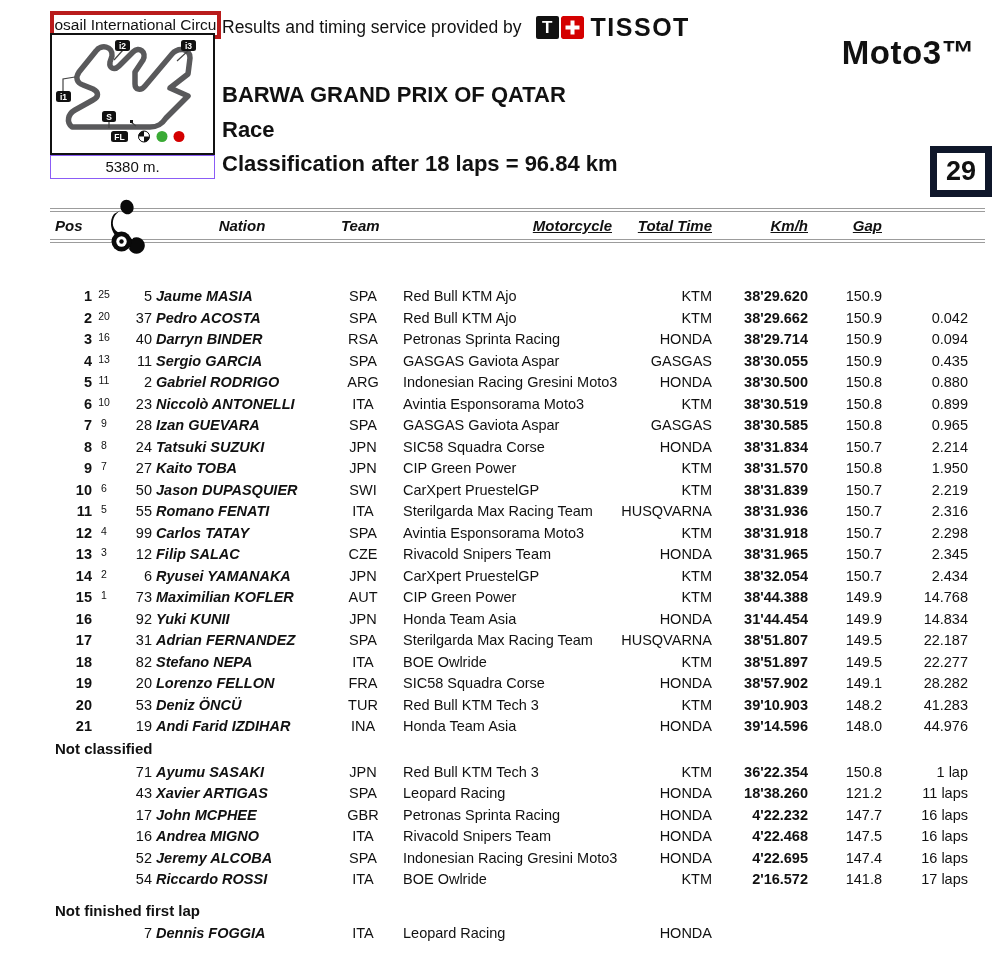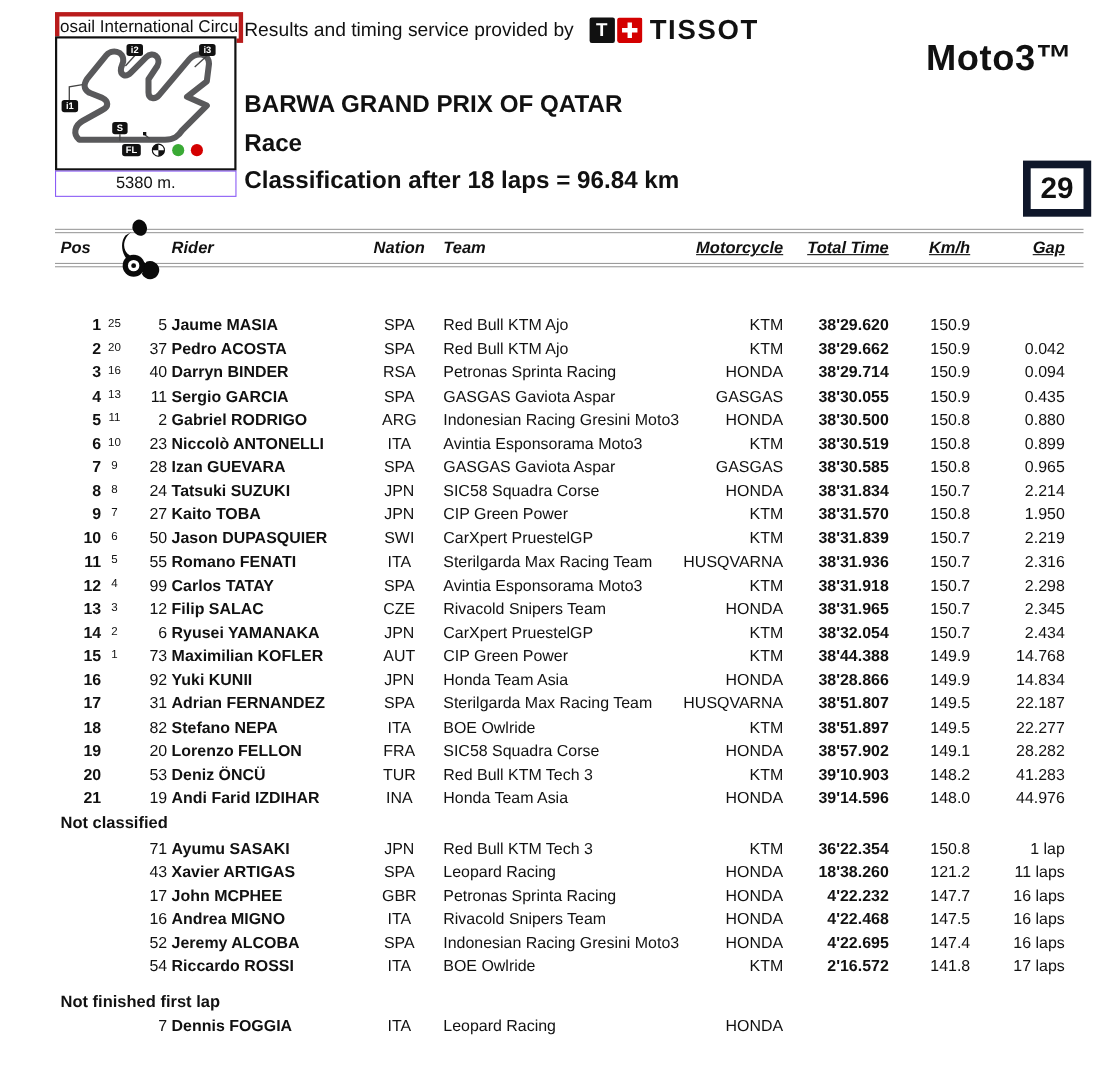--- a/index.html
+++ b/index.html
@@ -53,21 +53,21 @@
   .h-moto,.h-time,.h-kmh,.h-gap{text-align:right;text-decoration:underline;}
 
   .bike-badge{left:106px;top:197px;width:44px;height:58px;z-index:3;}
 
   .results{left:50px;top:286px;width:935px;}
   .row{height:21.5px;line-height:21.5px;font-size:14.5px;}
   .c{white-space:nowrap;}
   .c-pos{text-align:right;font-weight:bold;}
   .c-pts{text-align:center;font-size:10.5px;line-height:17px;}
   .c-num{text-align:right;}
-  .c-rider{padding-left:4px;font-weight:bold;}
+  .c-rider{padding-left:4px;font-weight:bold;font-style:italic;}
   .c-nation{text-align:center;}
   .c-team{padding-left:9px;}
   .c-moto{text-align:right;}
   .c-time{text-align:right;font-weight:bold;}
   .c-kmh{text-align:right;}
   .c-gap{text-align:right;}
 
   .section-label{
     height:22px;line-height:22px;font-size:15px;font-weight:bold;padding-left:5px;
   }
@@ -152,21 +152,20 @@
 <div class="abs session-title">Race</div>
 <div class="abs classification-title">Classification after 18 laps = 96.84 km</div>
 <div class="abs page-box">29</div>
 
 <div class="abs table-head">
   <div class="dline"></div>
   <div class="grid head-row">
     <span class="h h-pos">Pos</span>
     <span class="h"></span>
     <span class="h"></span>
-    <span class="h h-rider">Rider</span>
     <span class="h h-nation">Nation</span>
     <span class="h h-team">Team</span>
     <span class="h h-moto">Motorcycle</span>
     <span class="h h-time">Total Time</span>
     <span class="h h-kmh">Km/h</span>
     <span class="h h-gap">Gap</span>
   </div>
   <div class="dline"></div>
 </div>
 
@@ -381,21 +380,21 @@
   </div>
 
   <div class="grid row">
     <span class="c c-pos">16</span>
     <span class="c c-pts"></span>
     <span class="c c-num">92</span>
     <span class="c c-rider">Yuki KUNII</span>
     <span class="c c-nation">JPN</span>
     <span class="c c-team">Honda Team Asia</span>
     <span class="c c-moto">HONDA</span>
-    <span class="c c-time">38'28.866</span>
+    <span class="c c-time">31'44.454</span>
     <span class="c c-kmh">149.9</span>
     <span class="c c-gap">14.834</span>
   </div>
 
   <div class="grid row">
     <span class="c c-pos">17</span>
     <span class="c c-pts"></span>
     <span class="c c-num">31</span>
     <span class="c c-rider">Adrian FERNANDEZ</span>
     <span class="c c-nation">SPA</span>

